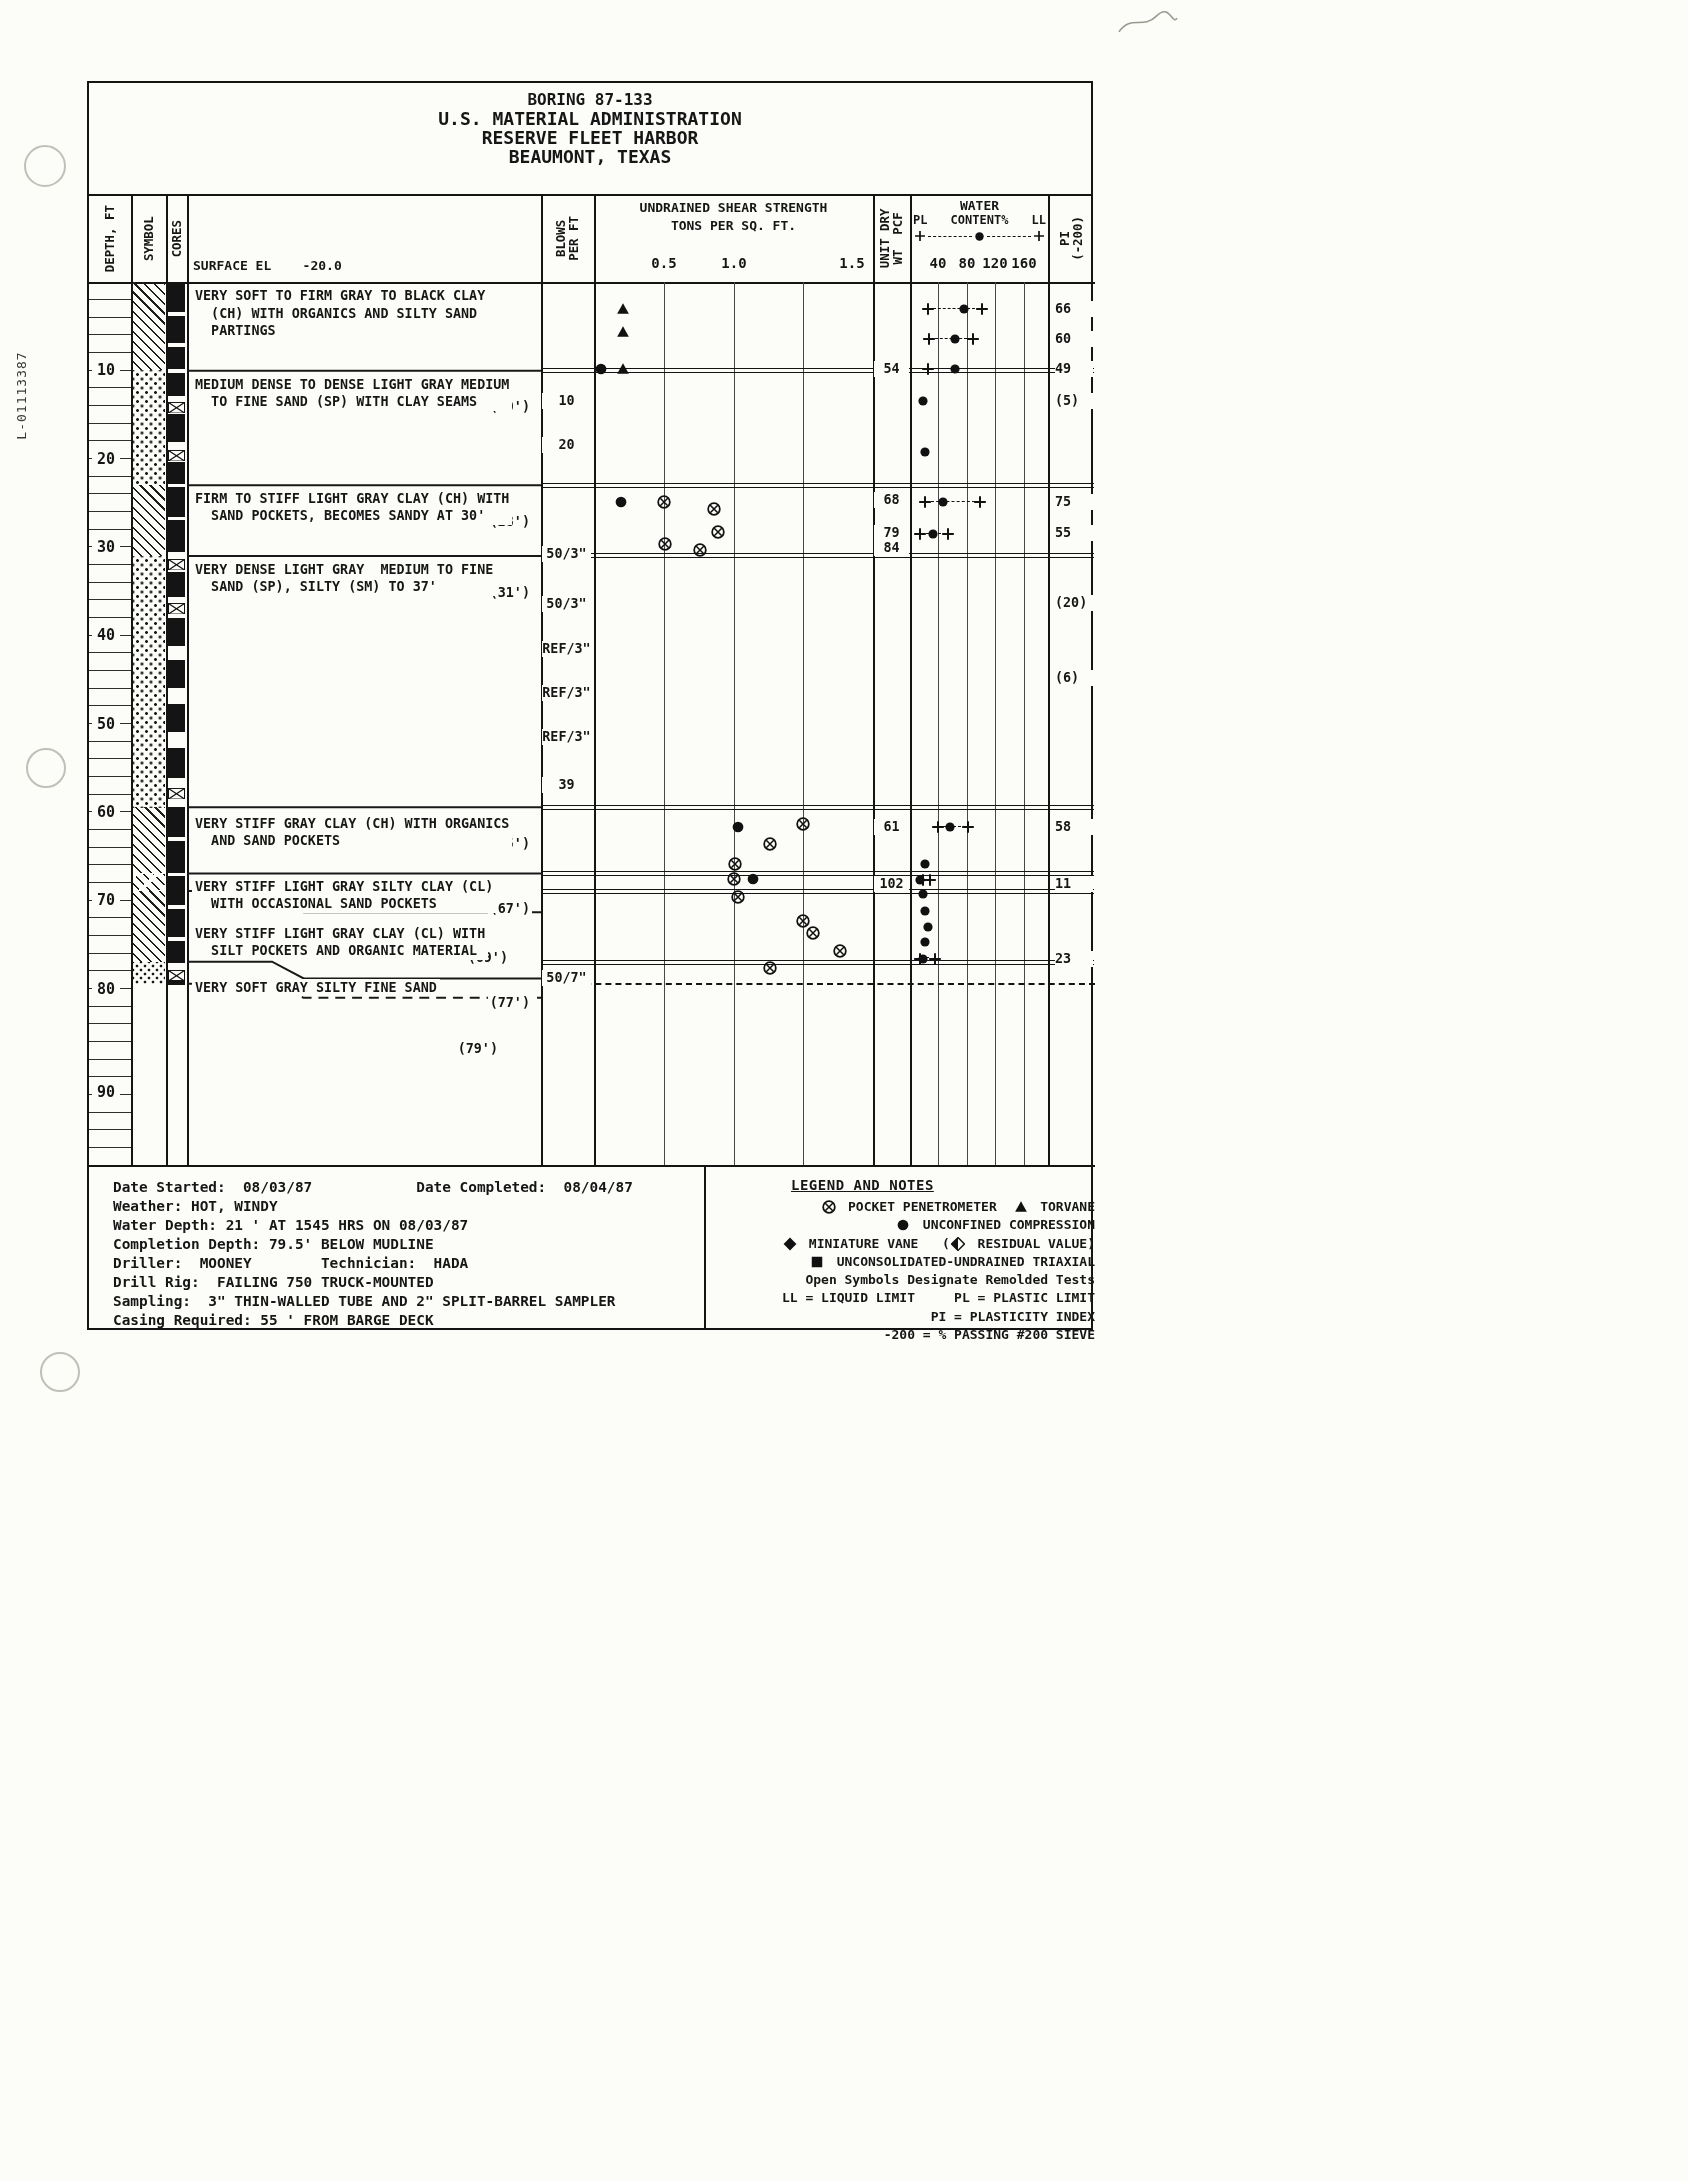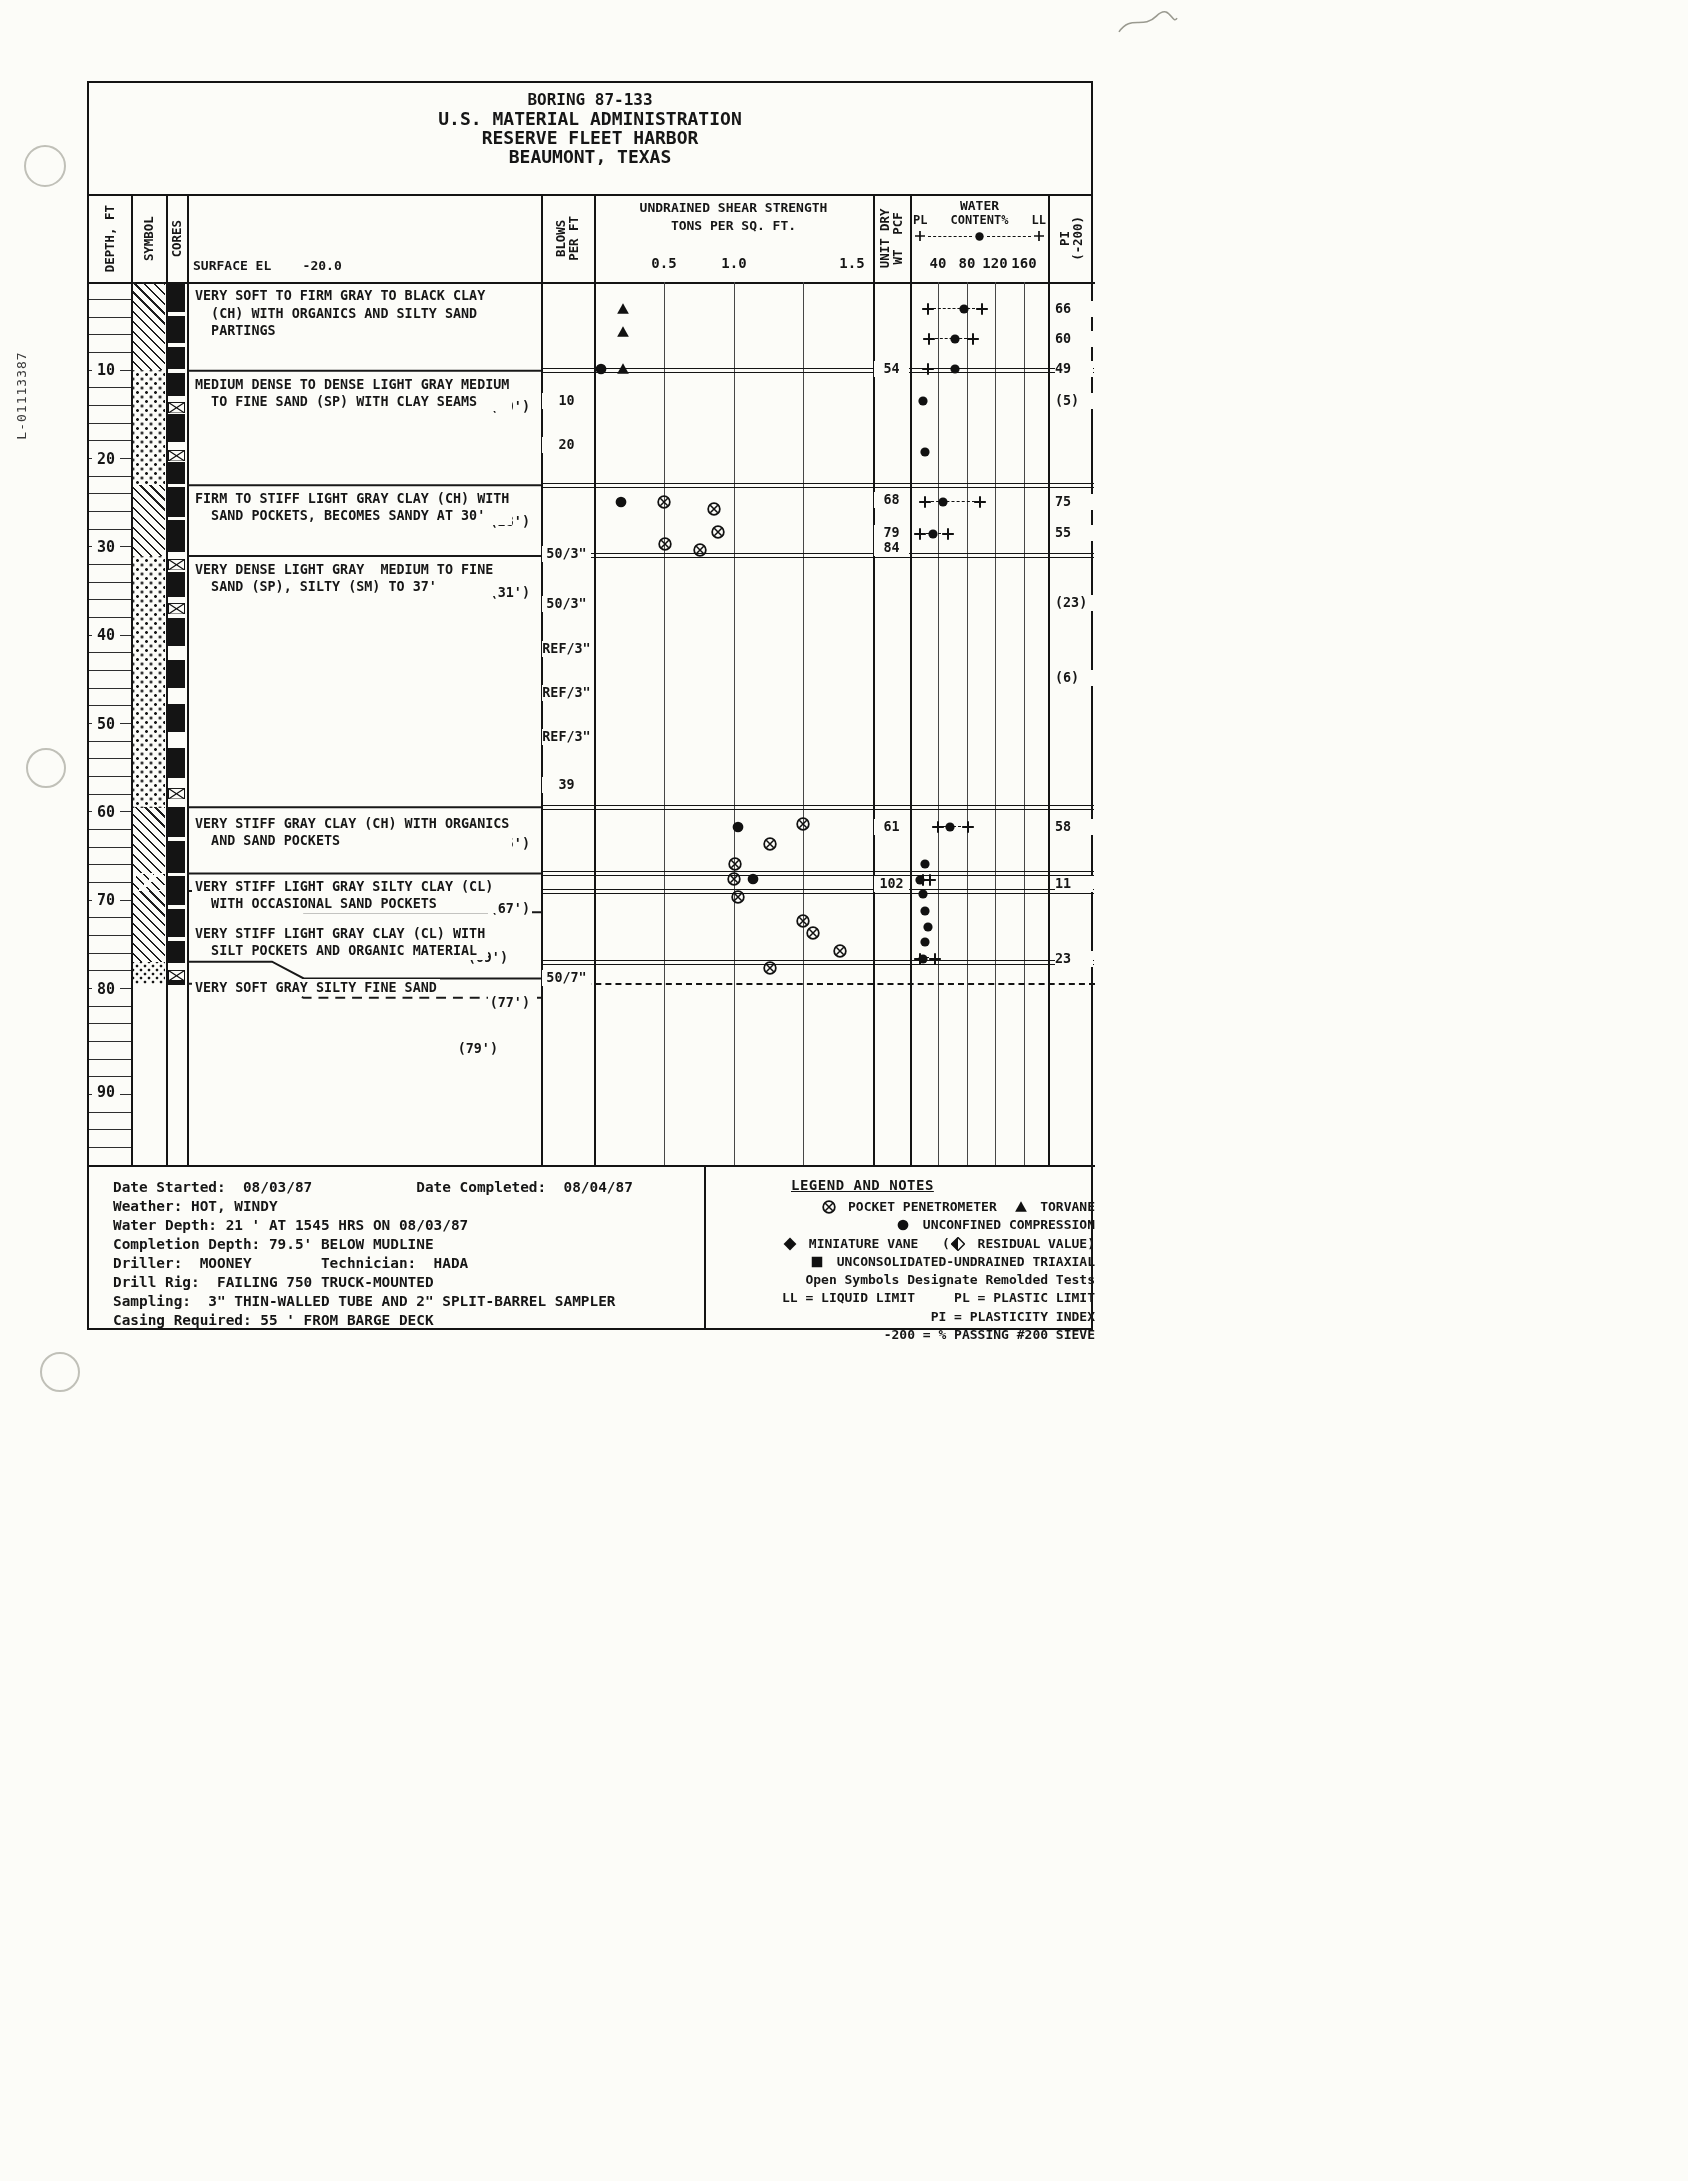--- a/index.html
+++ b/index.html
@@ -467,21 +467,21 @@
         <div class="unit-val" style="left: 785px; width: 35px; top: 243px;">79</div>
         <div class="unit-val" style="left: 785px; width: 35px; top: 258px;">84</div>
         <div class="unit-val" style="left: 785px; width: 35px; top: 537px;">61</div>
         <div class="unit-val" style="left: 785px; width: 35px; top: 594px;">102</div>
         <div class="pi-val" style="left: 966px; width: 38px; top: 18.6px;">66</div>
         <div class="pi-val" style="left: 966px; width: 38px; top: 49px;">60</div>
         <div class="pi-val" style="left: 966px; width: 38px; top: 79px;">49</div>
         <div class="pi-val" style="left: 966px; width: 38px; top: 111px;">(5)</div>
         <div class="pi-val" style="left: 966px; width: 38px; top: 212px;">75</div>
         <div class="pi-val" style="left: 966px; width: 38px; top: 243px;">55</div>
-        <div class="pi-val" style="left: 966px; width: 38px; top: 313px;">(23)</div>
+        <div class="pi-val" style="left: 966px; width: 38px; top: 313px;">(20)</div>
         <div class="pi-val" style="left: 966px; width: 38px; top: 388px;">(6)</div>
         <div class="pi-val" style="left: 966px; width: 38px; top: 537px;">58</div>
         <div class="pi-val" style="left: 966px; width: 38px; top: 594px;">11</div>
         <div class="pi-val" style="left: 966px; width: 38px; top: 669px;">23</div>
       </div>
 
     <div class="footer">
       <div class="finfo" id="info-lines">
           <div>Date Started:  08/03/87            Date Completed:  08/04/87</div>
           <div>Weather: HOT, WINDY</div>

